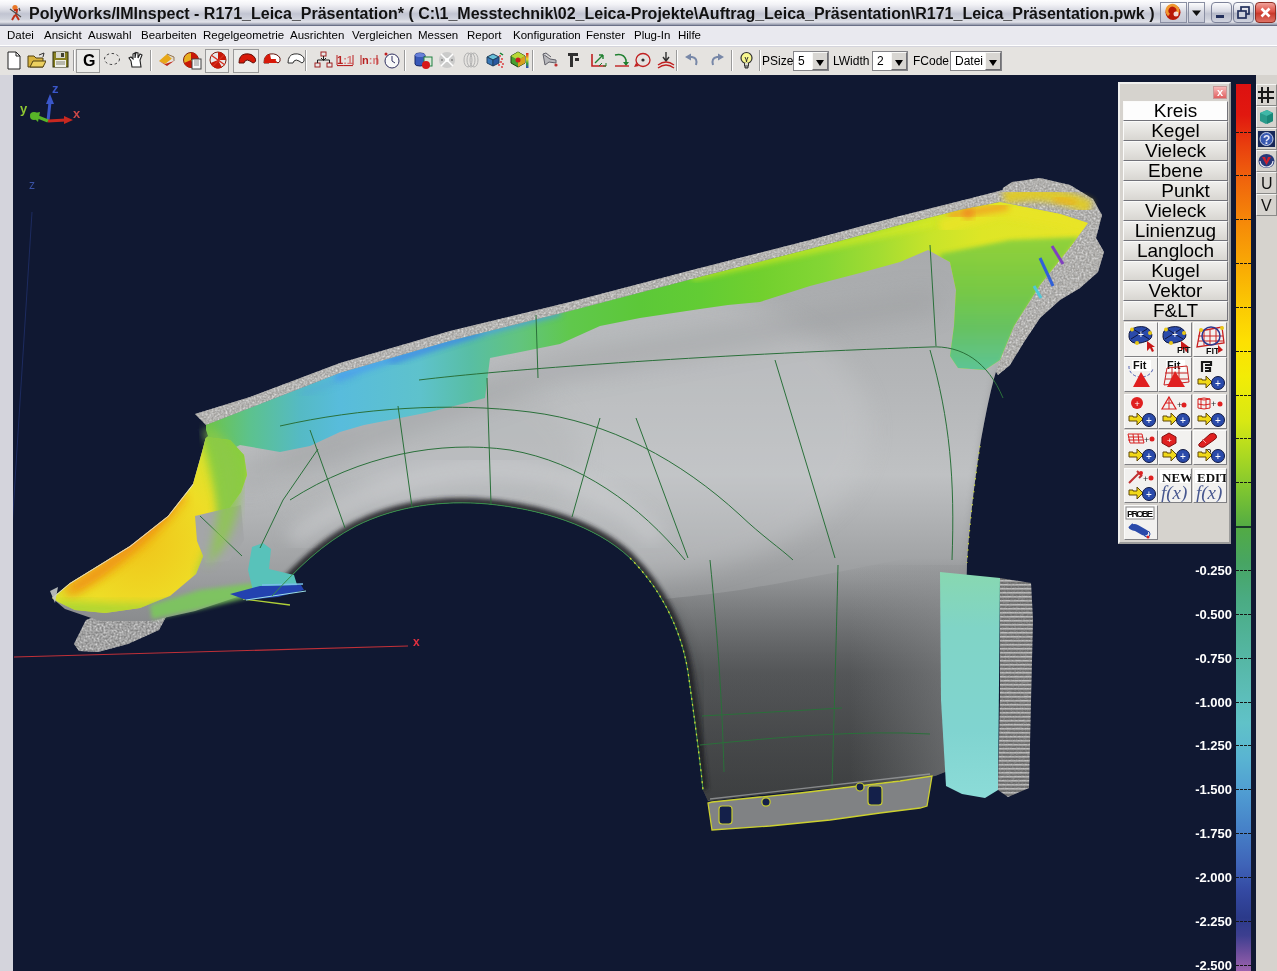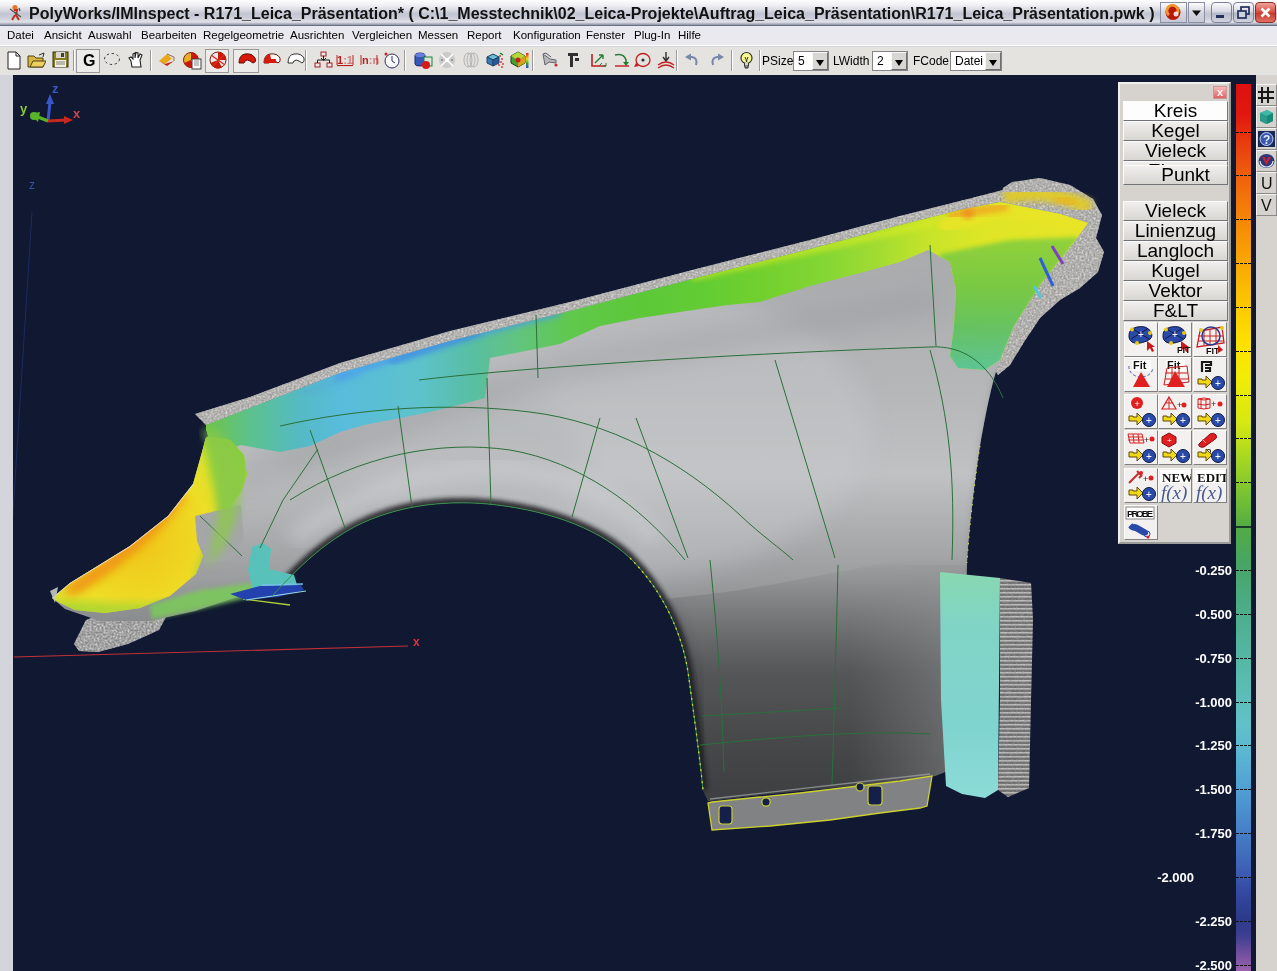--- a/index.html
+++ b/index.html
@@ -594,21 +594,21 @@
 <div style="position:absolute;left:1236px;top:921px;width:15px;height:0;border-top:1px dashed #151515;"></div>
 <div style="position:absolute;left:1236px;top:965px;width:15px;height:0;border-top:1px dashed #151515;"></div>
 <div style="position:absolute;left:1236px;top:526px;width:15px;height:2px;background:#1a3a2a;"></div>
 <div class="clab" style="left:1180px;top:563px">-0.250</div>
 <div class="clab" style="left:1180px;top:607px">-0.500</div>
 <div class="clab" style="left:1180px;top:651px">-0.750</div>
 <div class="clab" style="left:1180px;top:695px">-1.000</div>
 <div class="clab" style="left:1180px;top:738px">-1.250</div>
 <div class="clab" style="left:1180px;top:782px">-1.500</div>
 <div class="clab" style="left:1180px;top:826px">-1.750</div>
-<div class="clab" style="left:1142px;top:870px">-2.000</div>
+<div class="clab" style="left:1180px;top:870px">-2.000</div>
 <div class="clab" style="left:1180px;top:914px">-2.250</div>
 <div class="clab" style="left:1180px;top:958px">-2.500</div>
 <div id="rightstrip">
     <div class="rsb" style="top:9px"><svg width="19" height="20" viewBox="0 0 19 20">
         <path d="M5 2 V18 M11 2 V18 M1 7 H17 M1 13 H17" stroke="#181818" stroke-width="2"></path>
       </svg></div>
     <div class="rsb" style="top:31px"><svg width="19" height="20" viewBox="0 0 19 20">
         <path d="M3 6 L10 3 L16 6 L16 14 L9 17 L3 14 Z" fill="#2a9a8a"></path>
         <path d="M3 6 L10 3 L16 6 L10 9 Z" fill="#40b8a8"></path>
         <path d="M10 9 L16 6 L16 14 L10 17 Z" fill="#1a8878"></path>
@@ -629,21 +629,21 @@
     <div class="rsb" style="top:119px"><svg width="19" height="20" viewBox="0 0 19 20">
         <text x="4" y="16" font-size="16" fill="#101010">V</text>
       </svg></div>
   </div>
 <div id="fpanel">
     <div id="fpx">x</div>
     <div class="pbtn" style="top:17px;background:#fdfdfd;">Kreis</div>
     <div class="pbtn" style="top:37px;">Kegel</div>
     <div class="pbtn" style="top:57px;">Vieleck</div>
     <div class="pbtn" style="top:77px;">Ebene</div>
-    <div class="pbtn" style="top:81px;padding-left:20px;">Punkt</div>
+    <div class="pbtn" style="top:97px;padding-left:20px;">Punkt</div>
     <div class="pbtn" style="top:117px;">Vieleck</div>
     <div class="pbtn" style="top:137px;">Linienzug</div>
     <div class="pbtn" style="top:157px;">Langloch</div>
     <div class="pbtn" style="top:177px;">Kugel</div>
     <div class="pbtn" style="top:197px;">Vektor</div>
     <div class="pbtn" style="top:217px;">F&amp;LT</div>
     <div class="gicon" style="left:4px;top:238px"><svg width="32" height="33" viewBox="0 0 32 33">
         <path d="M4 14 Q3 6 12 4 Q22 2 26 9 Q29 15 22 18 Q12 22 7 19 Q4 17 4 14 Z" fill="#2a4aaa" stroke="#101840"></path>
         <path d="M8 6 L24 16 M6 16 L22 6" stroke="#101840" stroke-width="1"></path>
         <text x="13" y="15" font-size="10" fill="#fff">+</text>

